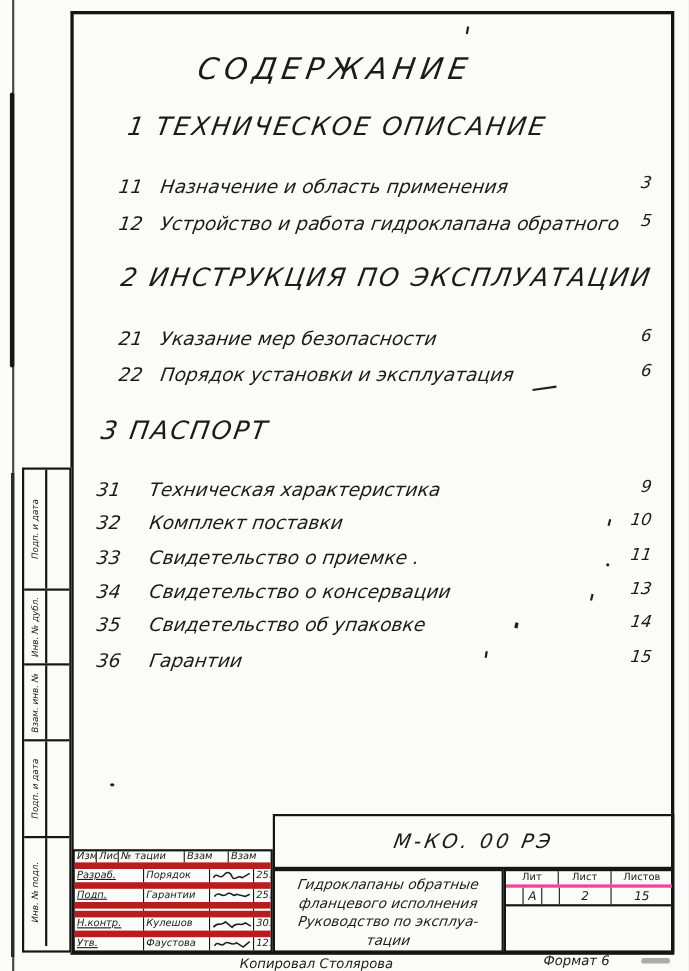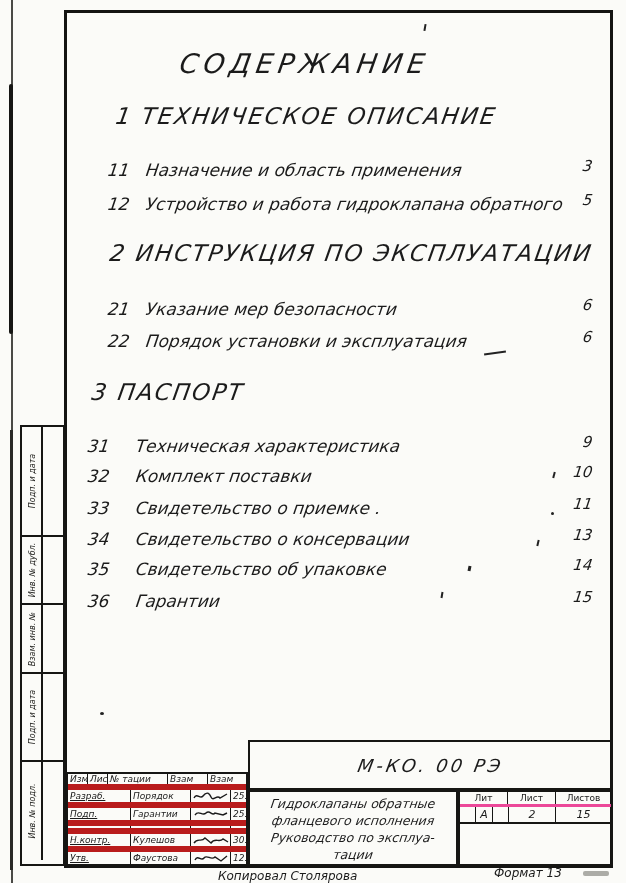--- a/index.html
+++ b/index.html
@@ -242,21 +242,21 @@
         <i></i>
           <i>А</i>
           <i style="border-right:none;"></i>
       </div>
       <div class="lv-list">2</div>
       <div class="lv-listov">15</div>
     </div>
   </div>
 
   <div class="below copied">Копировал  Столярова</div>
-  <div class="below format">Формат 13</div>
+  <div class="below format">Формат 6</div>
   <div class="smudge"></div>
 
   <div class="speck" style="left:424px; top:24px; width:2px; height:7px; transform:rotate(10deg);"></div>
   <div class="speck" style="left:484px; top:352px; width:22px; height:2px; transform:rotate(-8deg);"></div>
   <div class="speck" style="left:553px; top:472px; width:2px; height:6px; transform:rotate(15deg);"></div>
   <div class="speck" style="left:551px; top:512px; width:3px; height:3px; border-radius:50%;"></div>
   <div class="speck" style="left:468px; top:566px; width:3px; height:5px; transform:rotate(12deg);"></div>
   <div class="speck" style="left:537px; top:540px; width:2px; height:6px; transform:rotate(14deg);"></div>
   <div class="speck" style="left:441px; top:592px; width:2px; height:6px; transform:rotate(10deg);"></div>
   <div class="speck" style="left:100px; top:712px; width:4px; height:3px; border-radius:50%;"></div>

